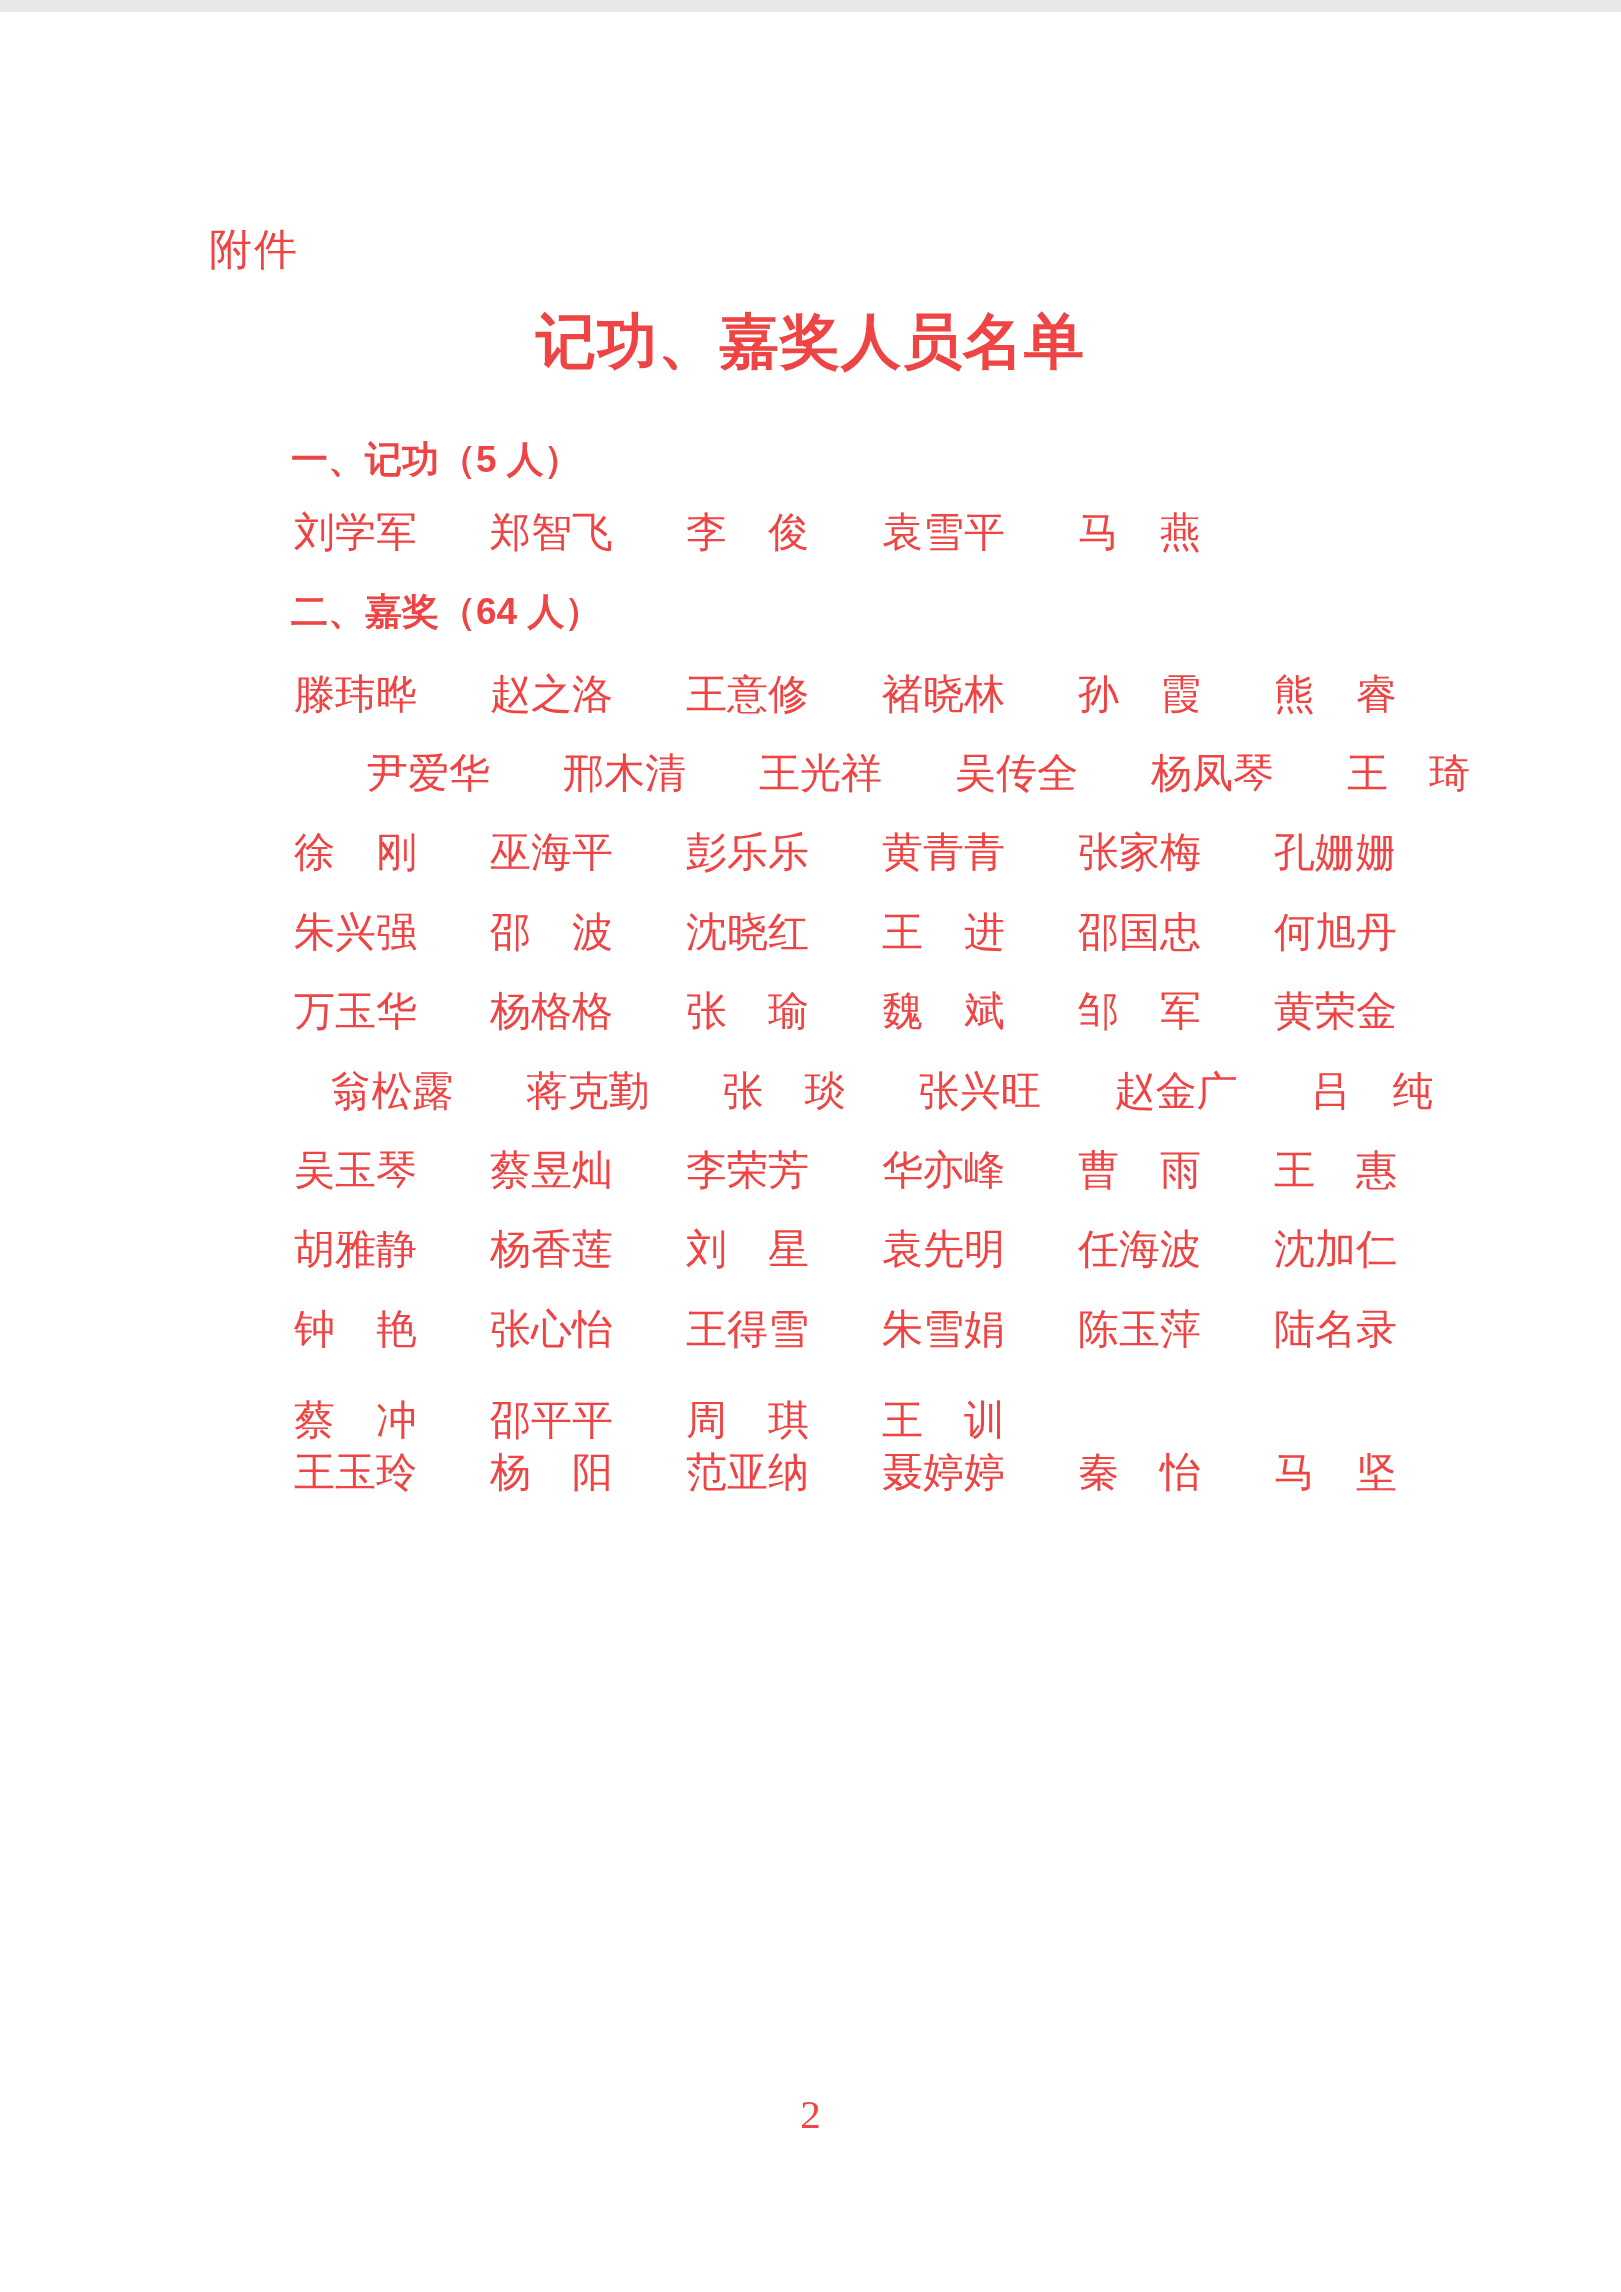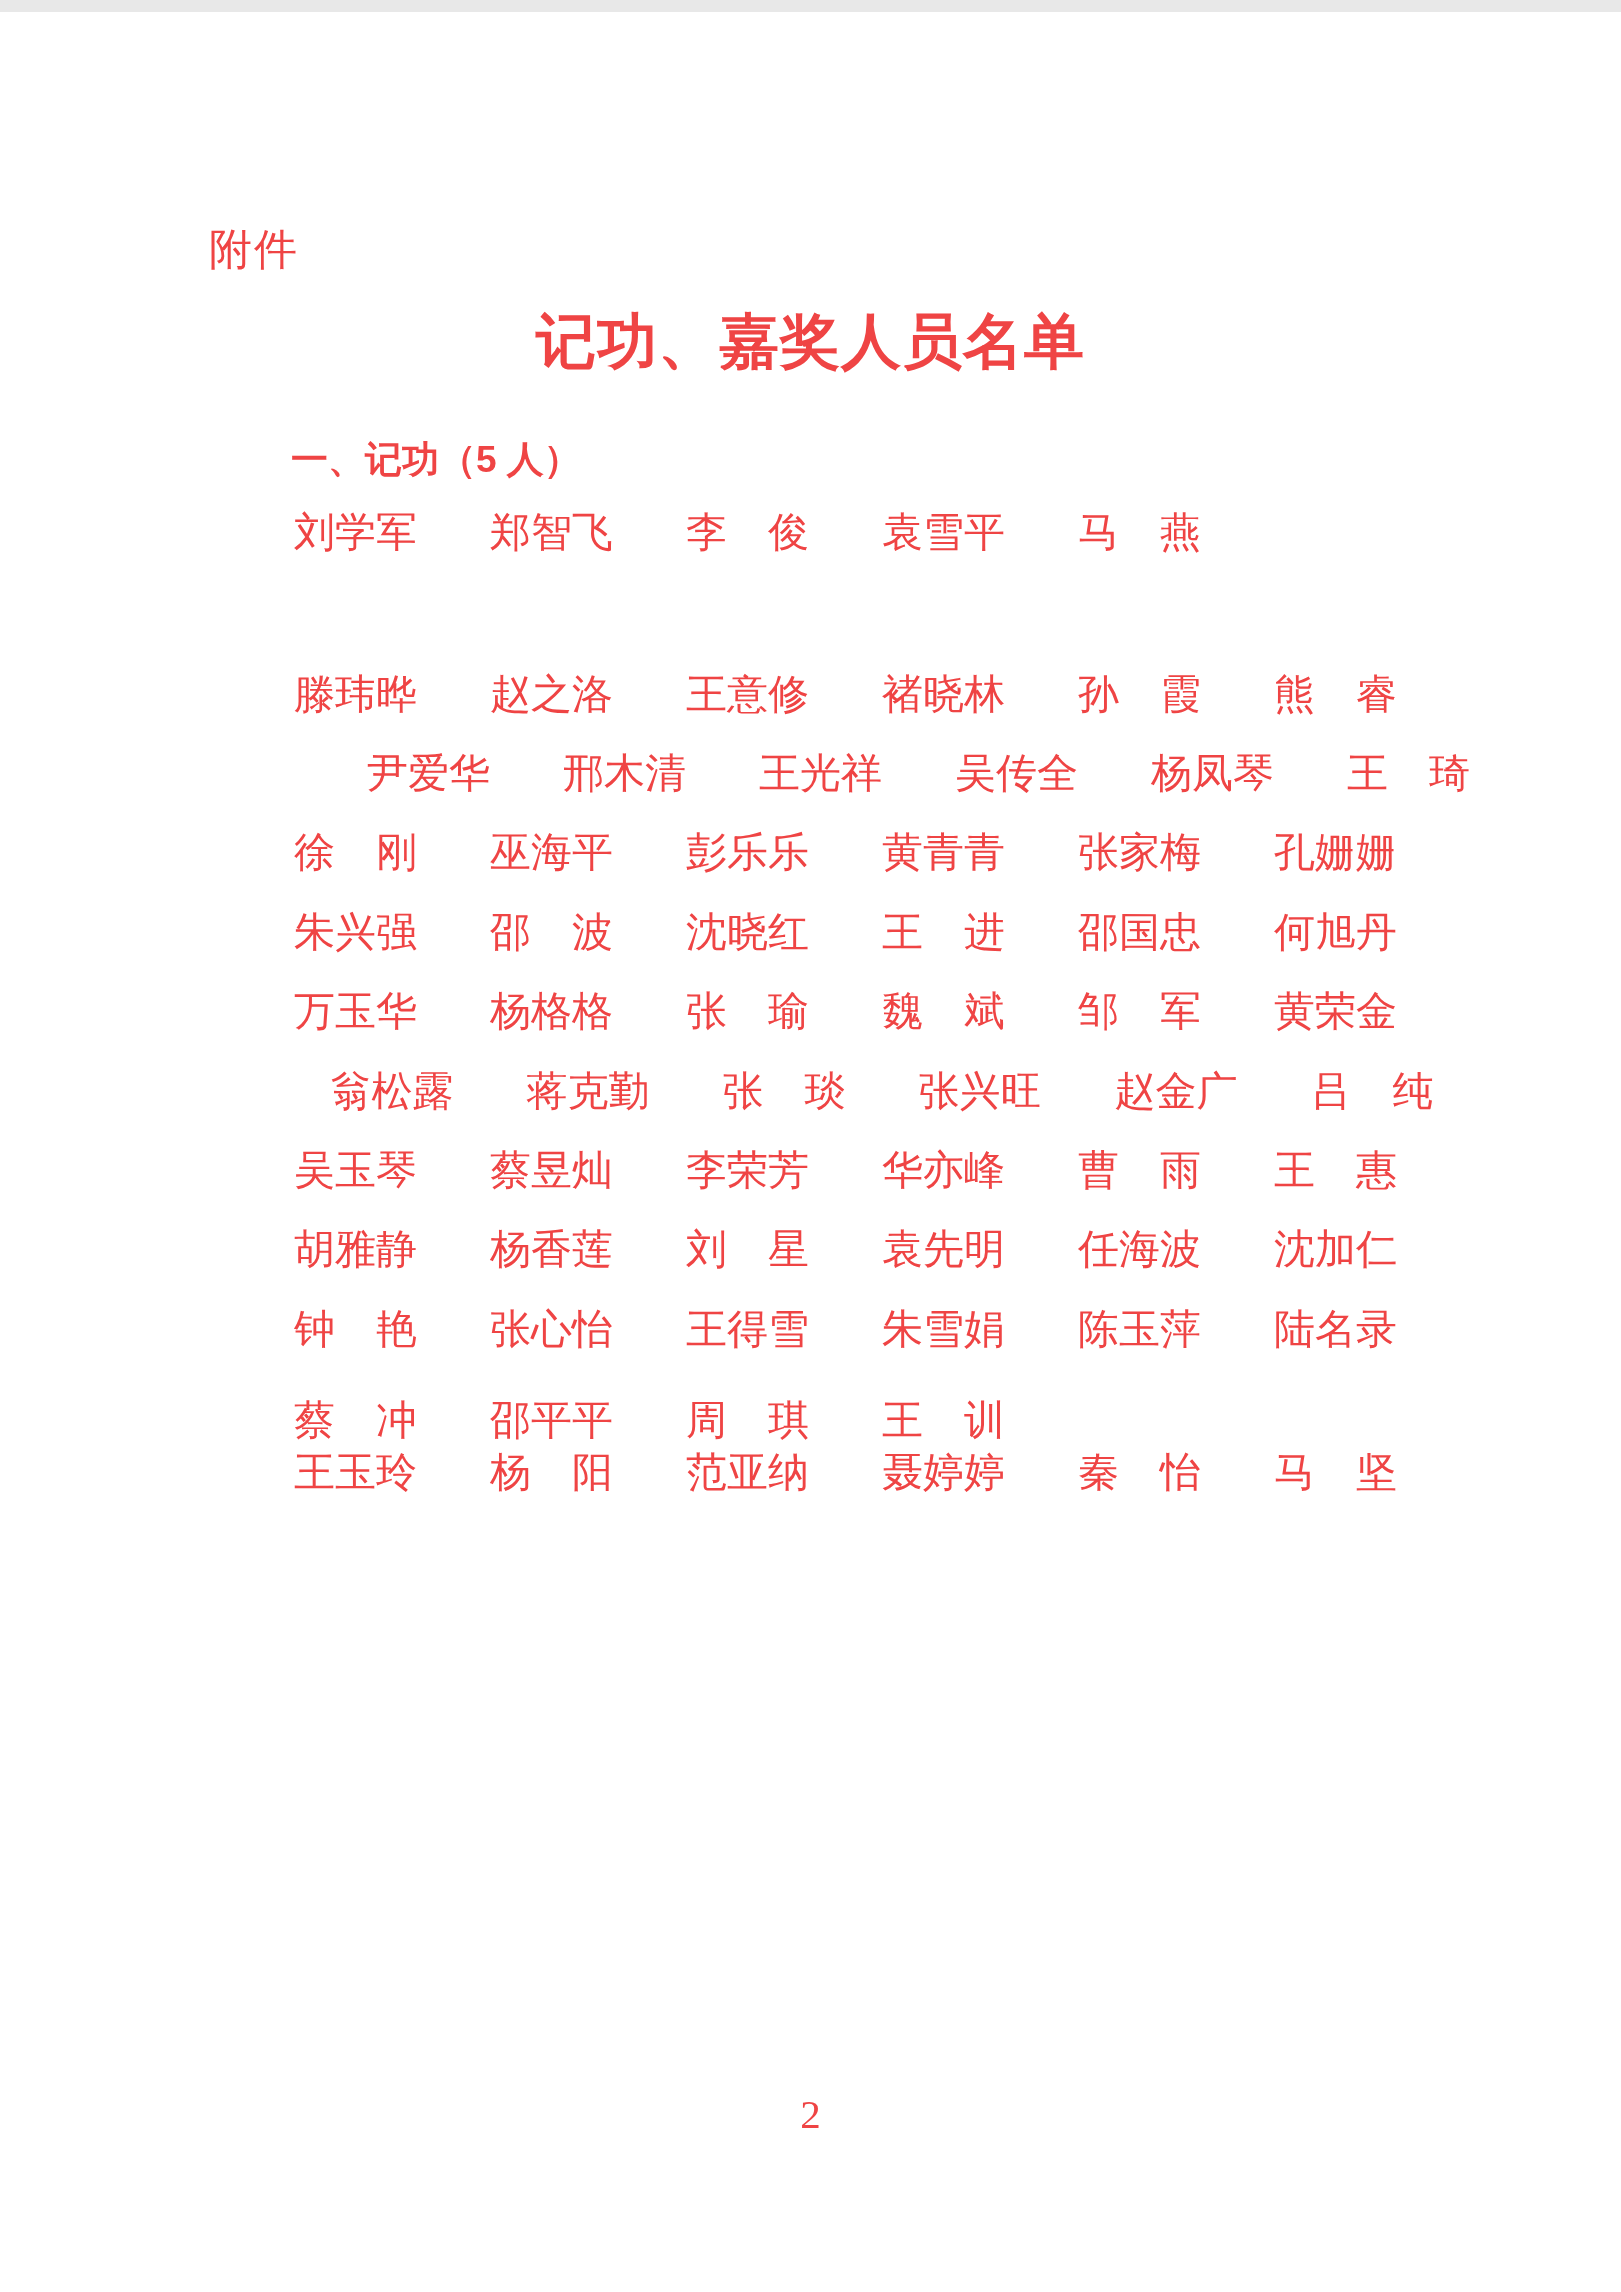--- a/index.html
+++ b/index.html
@@ -90,20 +90,21 @@
   <div class="attachment-label">附件</div>
 
   <div class="doc-title">记功、嘉奖人员名单</div>
 
   <div class="section-heading" id="heading-1">一、记功（5 人）</div>
 
   <div class="rows-container">
       <div class="name-row" style="top: 500px;"><span class="name-cell">刘学军</span><span class="name-cell">郑智飞</span><span class="name-cell">李　俊</span><span class="name-cell">袁雪平</span><span class="name-cell">马　燕</span></div>
     </div>
 
+  <div class="section-heading" id="heading-2">二、嘉奖（64 人）</div>
 
   <div class="rows-container">
       <div class="name-row" style="top: 662px;"><span class="name-cell">滕玮晔</span><span class="name-cell">赵之洛</span><span class="name-cell">王意修</span><span class="name-cell">褚晓林</span><span class="name-cell">孙　霞</span><span class="name-cell">熊　睿</span></div>
       <div class="name-row" style="top: 741px; text-align: right;"><span class="name-cell">尹爱华</span><span class="name-cell">邢木清</span><span class="name-cell">王光祥</span><span class="name-cell">吴传全</span><span class="name-cell">杨凤琴</span><span class="name-cell">王　琦</span></div>
       <div class="name-row" style="top: 820px;"><span class="name-cell">徐　刚</span><span class="name-cell">巫海平</span><span class="name-cell">彭乐乐</span><span class="name-cell">黄青青</span><span class="name-cell">张家梅</span><span class="name-cell">孔姗姗</span></div>
       <div class="name-row" style="top: 900px;"><span class="name-cell">朱兴强</span><span class="name-cell">邵　波</span><span class="name-cell">沈晓红</span><span class="name-cell">王　进</span><span class="name-cell">邵国忠</span><span class="name-cell">何旭丹</span></div>
       <div class="name-row" style="top: 979px;"><span class="name-cell">万玉华</span><span class="name-cell">杨格格</span><span class="name-cell">张　瑜</span><span class="name-cell">魏　斌</span><span class="name-cell">邹　军</span><span class="name-cell">黄荣金</span></div>
       <div class="name-row" style="top: 1059px; text-align: center;"><span class="name-cell">翁松露</span><span class="name-cell">蒋克勤</span><span class="name-cell">张　琰</span><span class="name-cell">张兴旺</span><span class="name-cell">赵金广</span><span class="name-cell">吕　纯</span></div>
       <div class="name-row" style="top: 1138px;"><span class="name-cell">吴玉琴</span><span class="name-cell">蔡昱灿</span><span class="name-cell">李荣芳</span><span class="name-cell">华亦峰</span><span class="name-cell">曹　雨</span><span class="name-cell">王　惠</span></div>
       <div class="name-row" style="top: 1217px;"><span class="name-cell">胡雅静</span><span class="name-cell">杨香莲</span><span class="name-cell">刘　星</span><span class="name-cell">袁先明</span><span class="name-cell">任海波</span><span class="name-cell">沈加仁</span></div>

